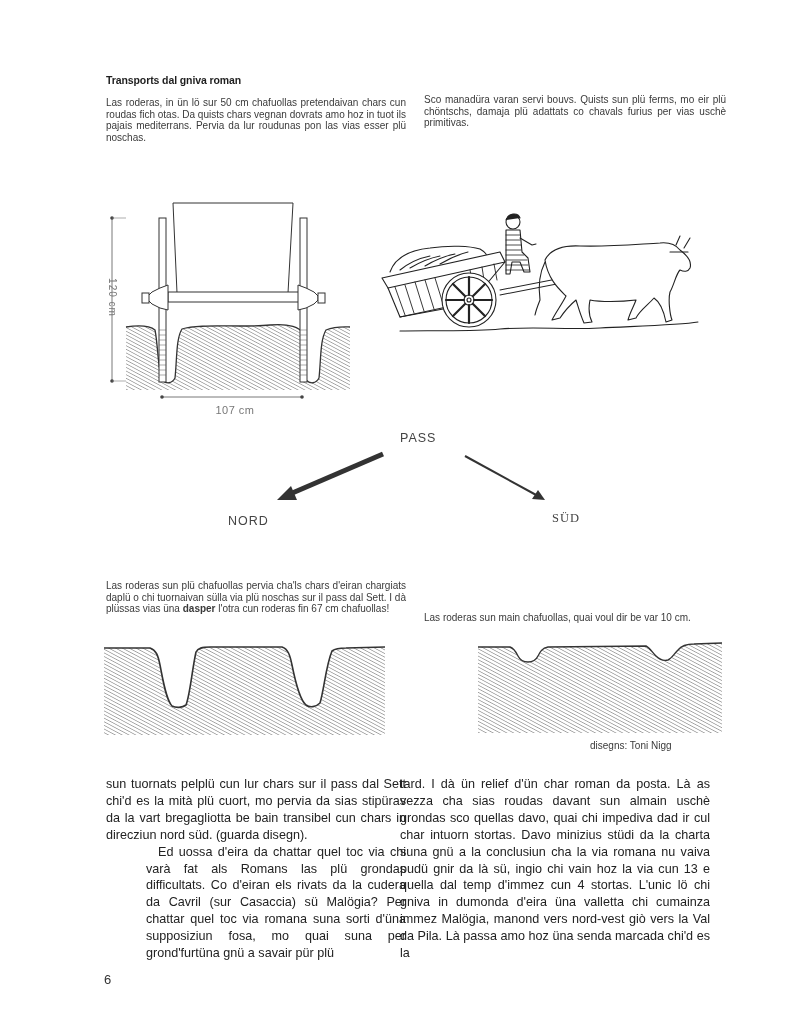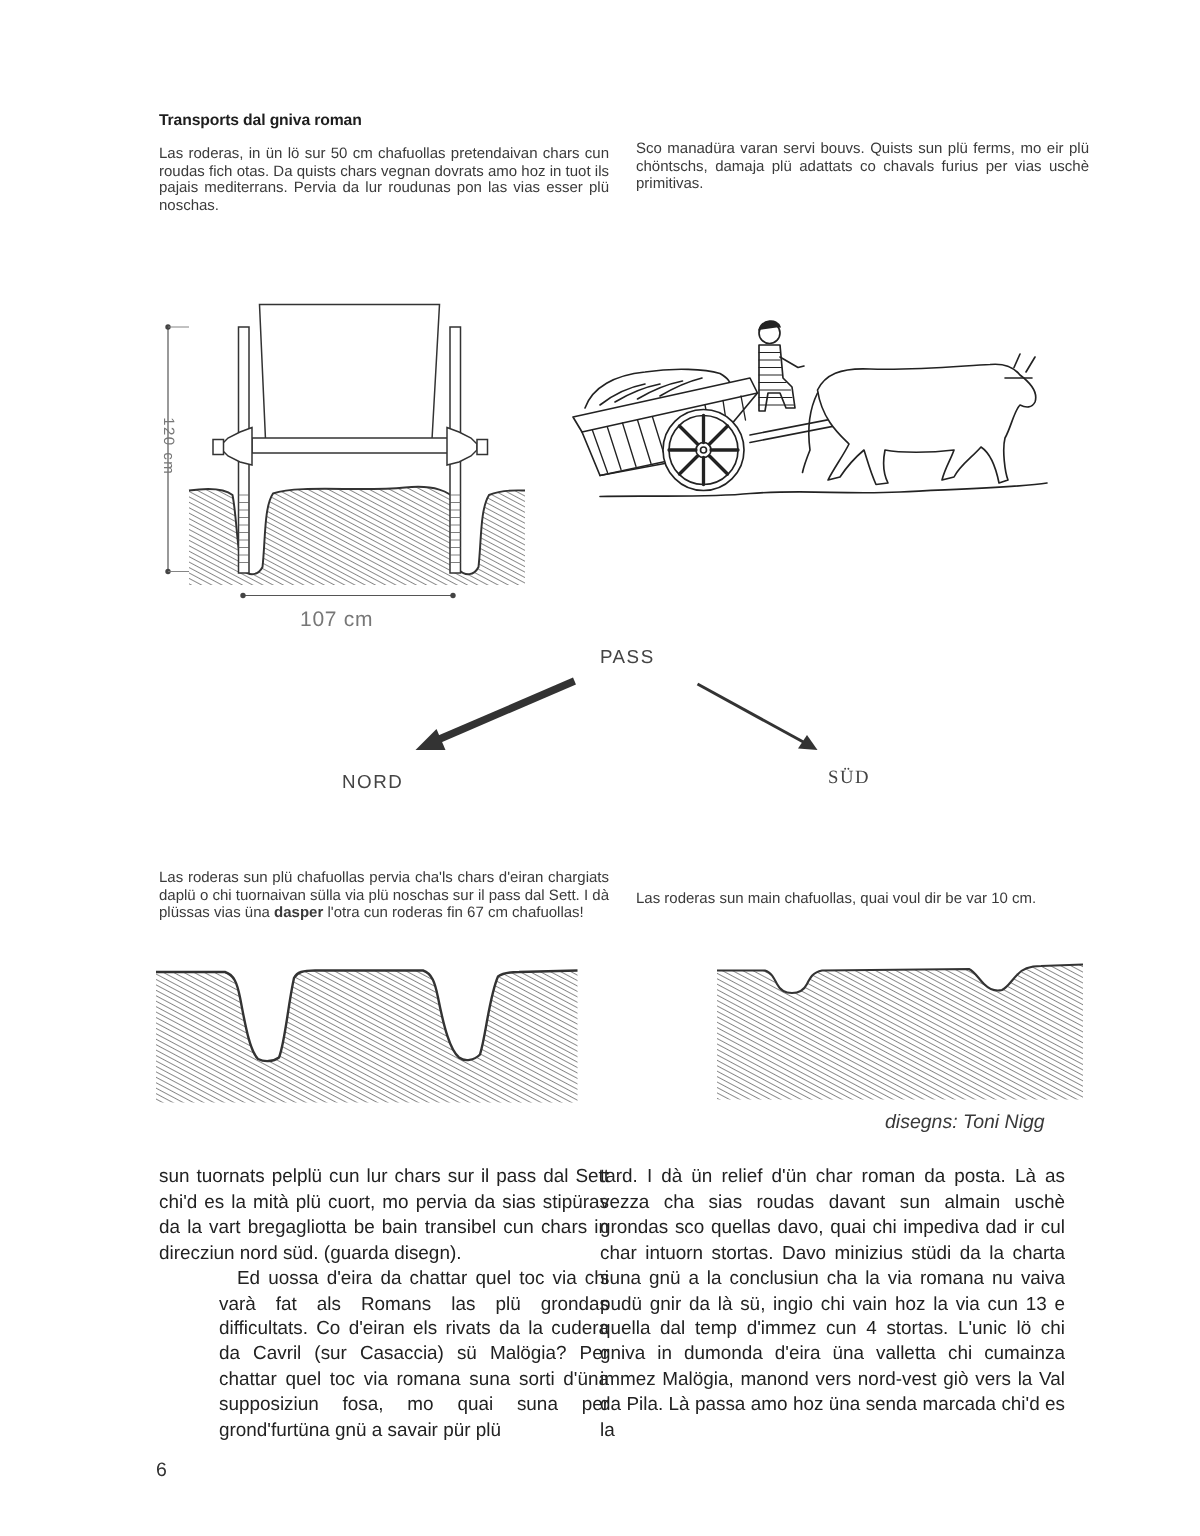--- a/index.html
+++ b/index.html
@@ -5,21 +5,21 @@
   html, body { margin:0; padding:0; background:#ffffff; }
   body { width:800px; height:1024px; position:relative; overflow:hidden; color:#2a2a2a;
          font-family:"Liberation Sans", "DejaVu Sans", sans-serif; }
   .abs { position:absolute; }
   .heading { font-weight:bold; font-size:10.5px; color:#1e1e1e; letter-spacing:-0.1px; }
   .small { font-size:10px; line-height:11.6px; color:#3a3a3a; text-align:justify; text-align-last:left; }
   .body-text { font-size:12.6px; line-height:16.9px; color:#222; text-align:justify; }
   .body-text p { margin:0; }
   .body-text p.indent { text-indent:12px;margin-left:40px; }
   .label { font-size:12.5px; letter-spacing:1px; color:#444; }
-  .credit { font-size:13px; color:#3a3a3a;font-style:italic; }
+  .credit { font-size:10px; color:#3a3a3a; }
   .pageno { font-size:13px; color:#333; }
   svg { position:absolute; overflow:visible; }
 </style>
 </head>
 <body>
 
 <svg width="0" height="0" style="position:absolute">
   <defs>
     <pattern id="hatch" patternUnits="userSpaceOnUse" width="3.2" height="3.2" patternTransform="rotate(-62)">
       <line x1="0" y1="0" x2="0" y2="3.2" stroke="#555" stroke-width="0.9"></line>
@@ -73,21 +73,21 @@
   <line x1="112" y1="218" x2="112" y2="381" stroke="#555" stroke-width="0.8"></line>
   <circle cx="112" cy="218" r="1.8" fill="#444"></circle>
     <circle cx="112" cy="381" r="1.8" fill="#444"></circle>
   <line x1="112" y1="218" x2="126" y2="218" stroke="#777" stroke-width="0.6"></line>
   <line x1="112" y1="381" x2="126" y2="381" stroke="#777" stroke-width="0.6"></line>
   <line x1="162" y1="397" x2="302" y2="397" stroke="#555" stroke-width="0.8"></line>
   <circle cx="162" cy="397" r="1.8" fill="#444"></circle>
     <circle cx="302" cy="397" r="1.8" fill="#444"></circle>
 </svg>
 <div class="abs" style="left:72px;top:292px;width:80px;text-align:center;transform:rotate(90deg);transform-origin:center;font-size:10px;color:#777;letter-spacing:1px;">120 cm</div>
-<div class="abs" style="left:200px;top:404px;width:70px;text-align:left;font-size:14px;color:#777;letter-spacing:0.5px;">107 cm</div>
+<div class="abs" style="left:200px;top:404px;width:70px;text-align:center;font-size:11px;color:#777;letter-spacing:0.5px;">107 cm</div>
 
 <svg style="left:0;top:0;" width="800" height="1024">
   <g fill="none" stroke="#222" stroke-width="1.1" stroke-linecap="round" stroke-linejoin="round">
 
     <path d="M400,331 C430,330 470,332 500,329 C540,326 560,330 600,328 C640,326 680,325 698,322"></path>
 
     <path d="M390,272 C395,258 410,250 430,248 C450,245 470,246 480,249 C485,252 488,255 486,258" fill="#fff"></path>
     <path d="M400,270 C410,262 420,258 430,256 M410,268 C420,262 430,258 440,256 M425,266 C435,260 445,256 455,254 M440,264 C450,258 460,254 468,252"></path>
 
     <path d="M382,278 L500,252 L505,262 L388,288 Z" fill="#fff"></path>
@@ -147,21 +147,21 @@
 <svg style="left:0;top:0;" width="800" height="1024">
   <line x1="383" y1="454" x2="290" y2="494" stroke="#333" stroke-width="5"></line>
   <polygon points="277,500 291,486 297,500" fill="#333"></polygon>
   <line x1="465" y1="456" x2="538" y2="496" stroke="#333" stroke-width="2"></line>
   <polygon points="545,500 532,499 538,490" fill="#333"></polygon>
 </svg>
 <div class="abs label" style="left:228px;top:514px;">NORD</div>
 <div class="abs label" style="left:552px;top:511px;font-family:Liberation Serif, serif;">SÜD</div>
 
 <div class="abs small" style="left:106px;top:580px;width:300px;"><span>Las roderas sun plü chafuollas pervia cha'ls chars d'eiran chargiats daplü o chi tuornaivan sülla via plü noschas sur il pass dal Sett. I dà plüssas vias üna </span><b>dasper</b><span> l'otra cun roderas fin 67 cm chafuollas!</span></div>
-<div class="abs small" style="left:424px;top:594px;width:310px;">Las roderas sun main chafuollas, quai voul dir be var 10 cm.</div>
+<div class="abs small" style="left:424px;top:612px;width:310px;">Las roderas sun main chafuollas, quai voul dir be var 10 cm.</div>
 
 <svg style="left:0;top:0;" width="800" height="1024">
   <path d="M104,648 L150,648 C156,650 158,655 160,665 C163,680 166,700 172,706 C176,708 182,708 186,705 C190,695 192,670 196,652 C198,648 202,647 210,647 L282,647 C288,649 290,655 292,665 C296,685 300,700 306,705 C310,708 316,707 320,703 C324,690 326,665 332,651 C336,648 342,648 346,648 L385,647 L385,735 L104,735 Z" fill="url(#hatch)"></path>
   <path d="M104,648 L150,648 C156,650 158,655 160,665 C163,680 166,700 172,706 C176,708 182,708 186,705 C190,695 192,670 196,652 C198,648 202,647 210,647 L282,647 C288,649 290,655 292,665 C296,685 300,700 306,705 C310,708 316,707 320,703 C324,690 326,665 332,651 C336,648 342,648 346,648 L385,647" fill="none" stroke="#333" stroke-width="1.6"></path>
 </svg>
 <svg style="left:0;top:0;" width="800" height="1024">
   <path d="M478,647 L510,647 C514,648 516,652 518,656 C520,660 524,662 528,662 C532,662 536,660 538,656 C540,652 542,648 548,647 L646,646 C650,648 652,652 656,656 C660,660 664,661 668,660 C672,658 674,654 678,650 C682,645 688,644 694,644 L722,643 L722,733 L478,733 Z" fill="url(#hatch)"></path>
   <path d="M478,647 L510,647 C514,648 516,652 518,656 C520,660 524,662 528,662 C532,662 536,660 538,656 C540,652 542,648 548,647 L646,646 C650,648 652,652 656,656 C660,660 664,661 668,660 C672,658 674,654 678,650 C682,645 688,644 694,644 L722,643" fill="none" stroke="#333" stroke-width="1.4"></path>
 </svg>
 <div class="abs credit" style="left:590px;top:740px;">disegns: Toni Nigg</div>

